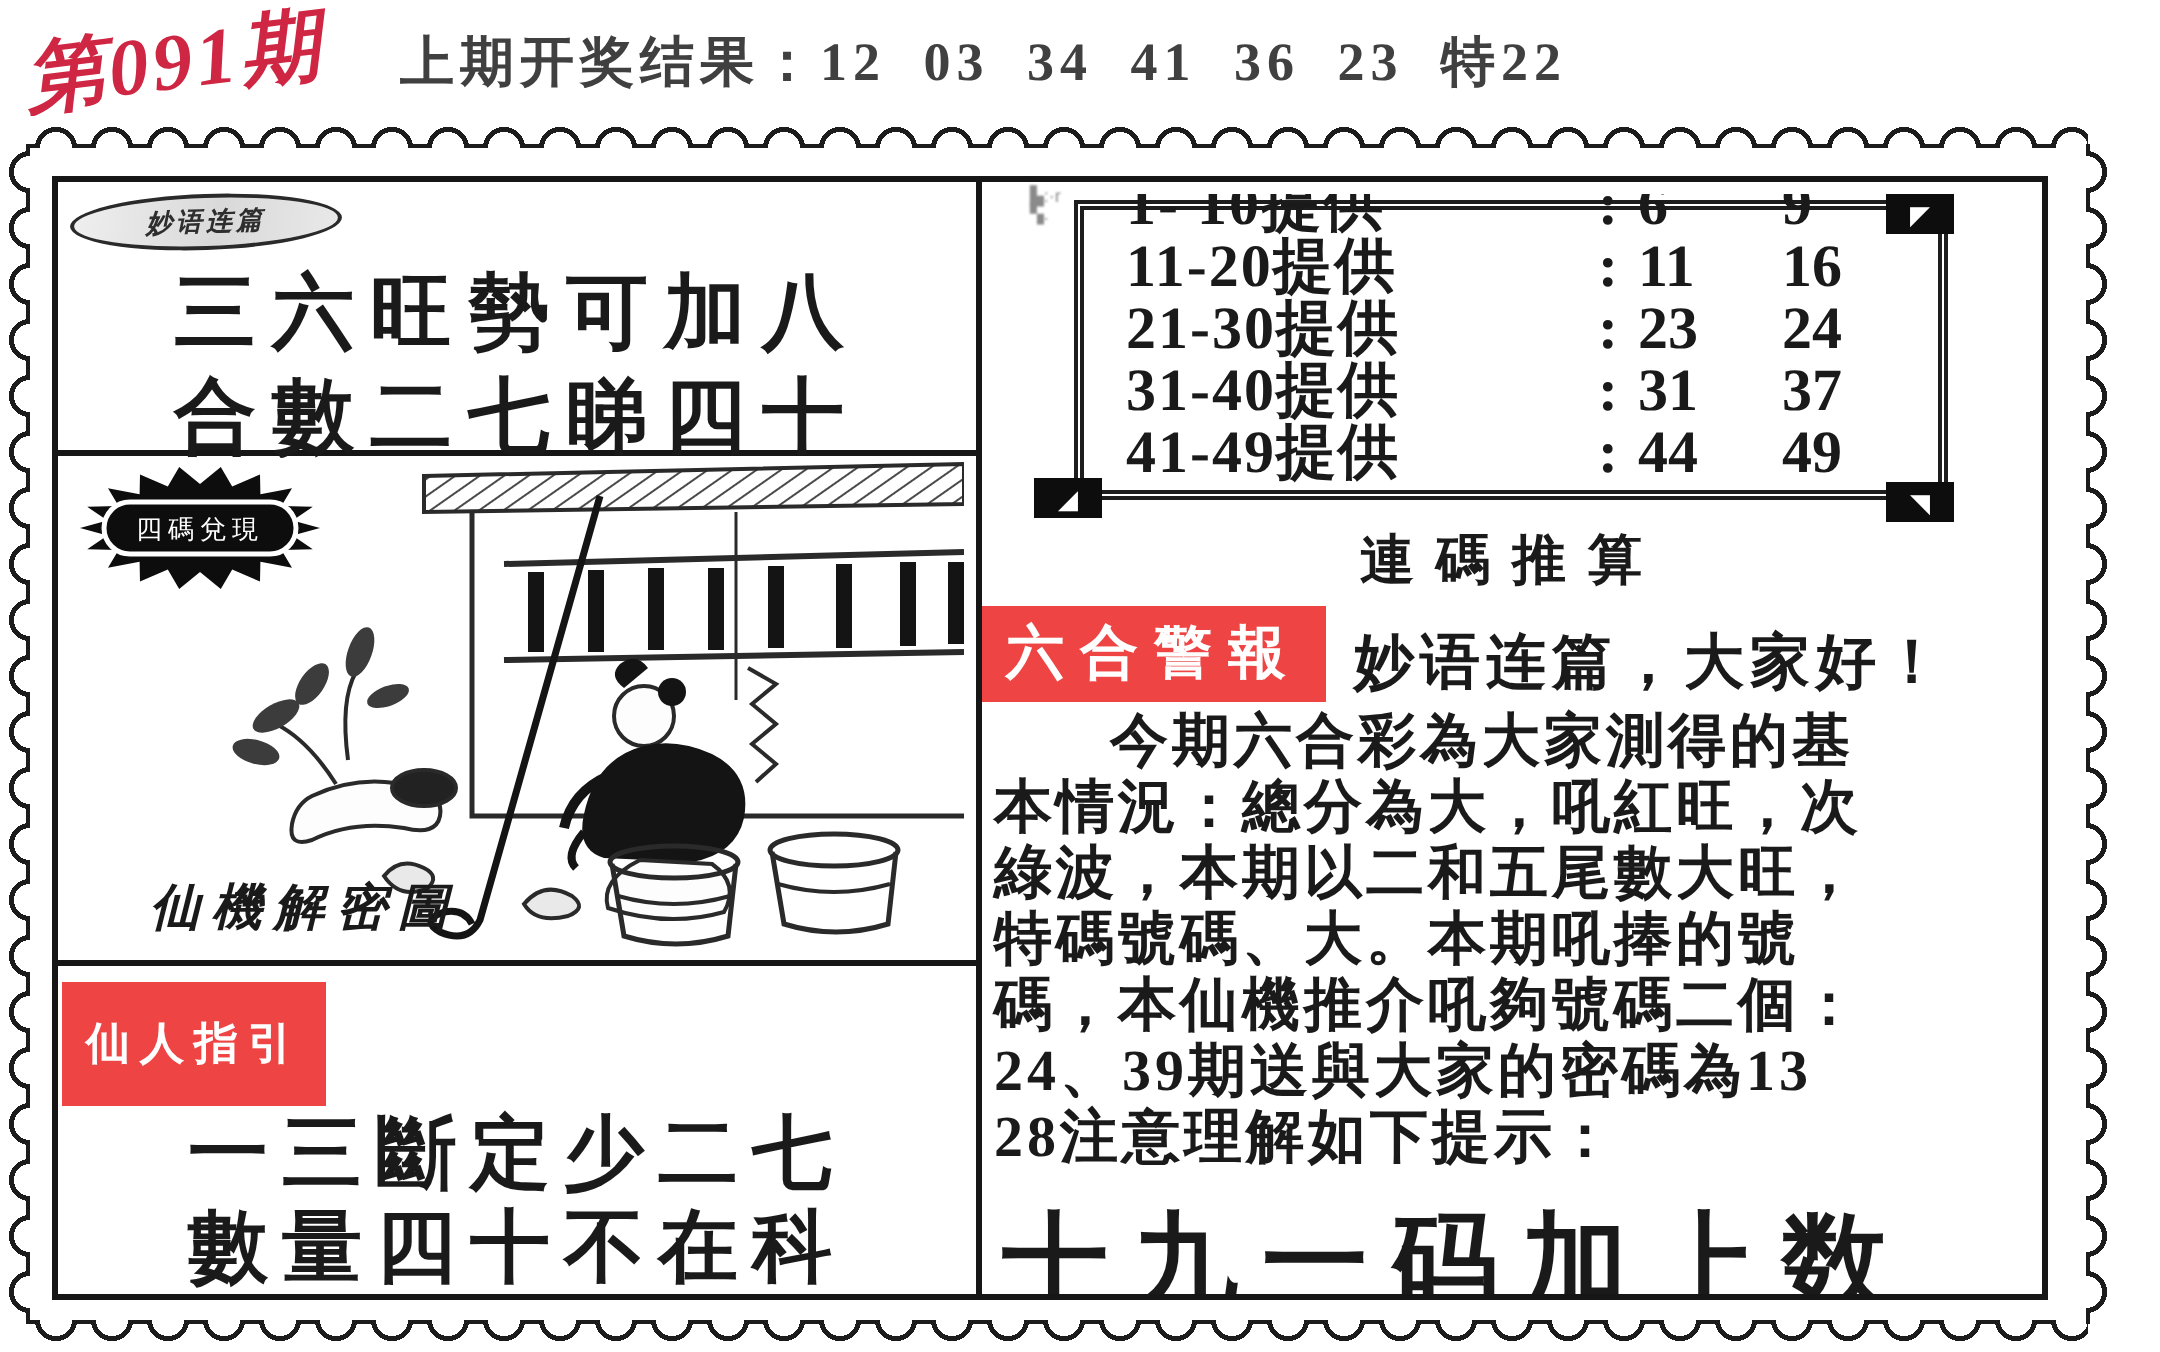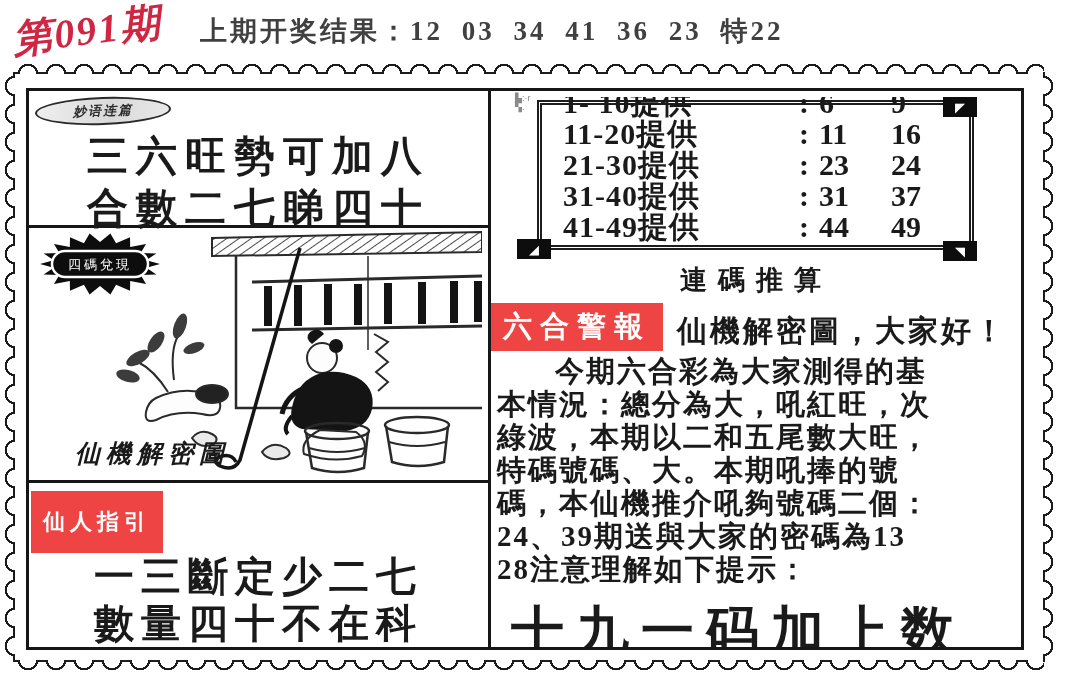--- a/index.html
+++ b/index.html
@@ -119,21 +119,21 @@
   .greeting { font-size:30px; font-weight:700; letter-spacing:3px; margin:8px 0 0 14px; white-space:nowrap; }
 
   .body-text { margin-top:3px; flex:none; }
   .body-line {
     font-size:29px; font-weight:700; line-height:33px;
     letter-spacing:2px; padding-left:6px; white-space:nowrap;
   }
   .body-line.indent { text-indent:58px; }
 
   .headline {
-    margin-top:10px; padding-left:20px;
+    margin-top:10px; padding-left:10px;
     font-size:53px; font-weight:700; letter-spacing:12px; white-space:nowrap;
   }
 </style>
 </head>
 <body>
 
 <div class="hdr-issue">第091期</div>
 <div class="hdr-prev"><span>上期开奖结果：</span><span>12 03 34 41 36 23</span>&nbsp;<span>特</span><span>22</span></div>
 
 <div class="stamp">
@@ -288,21 +288,21 @@
               <span class="r-v1">44</span>
               <span class="r-v2">49</span>
           </div>
         </div>
       </div>
 
       <div class="tbl-cap">連碼推算</div>
 
       <div class="alert-row">
         <div class="black-label alert-label">六合警報</div>
-        <div class="greeting">仙機解密圖，大家好！</div>
+        <div class="greeting">妙语连篇，大家好！</div>
       </div>
 
       <div class="body-text">
         <div class="body-line indent">今期六合彩為大家測得的基</div>
         <div class="body-line">本情況：總分為大，吼紅旺，次</div>
         <div class="body-line">綠波，本期以二和五尾數大旺，</div>
         <div class="body-line">特碼號碼、大。本期吼捧的號</div>
         <div class="body-line">碼，本仙機推介吼夠號碼二個：</div>
         <div class="body-line">24、39期送與大家的密碼為13</div>
         <div class="body-line">28注意理解如下提示：</div>

